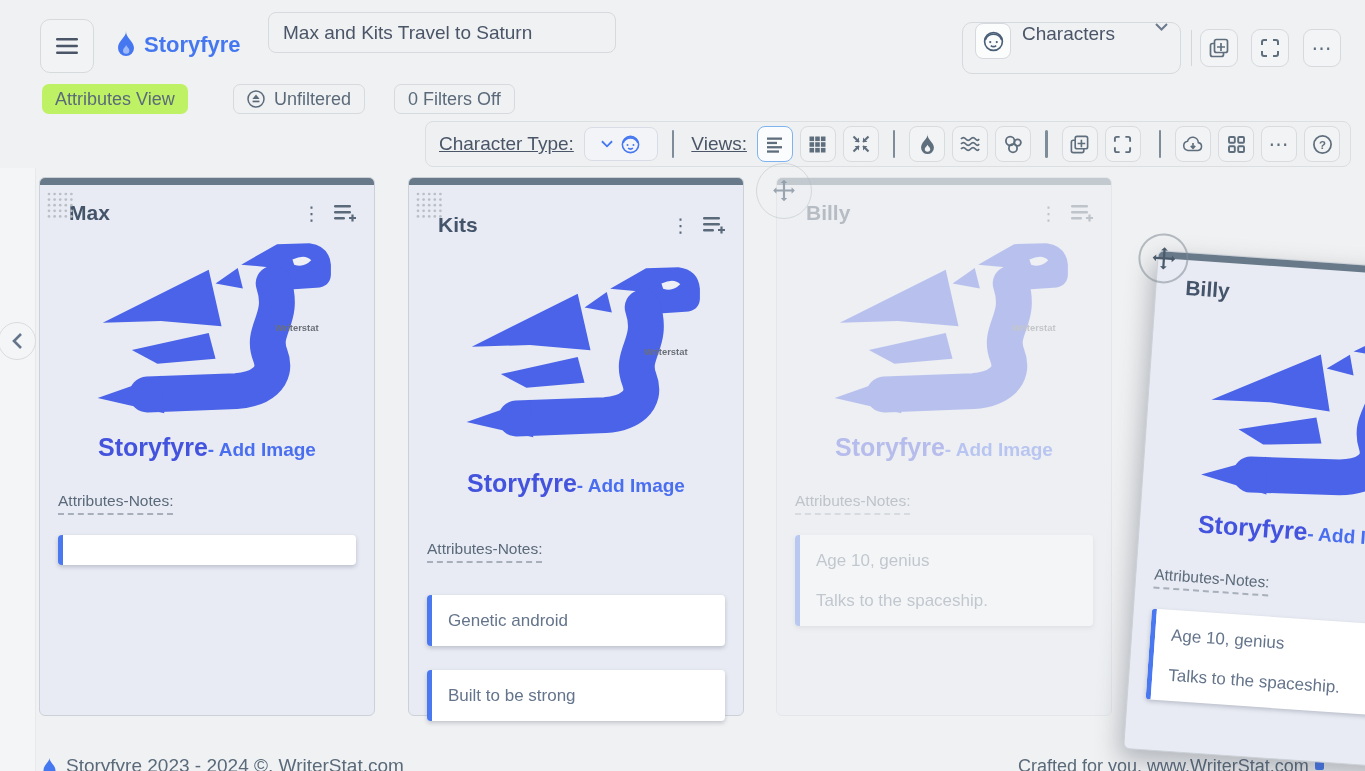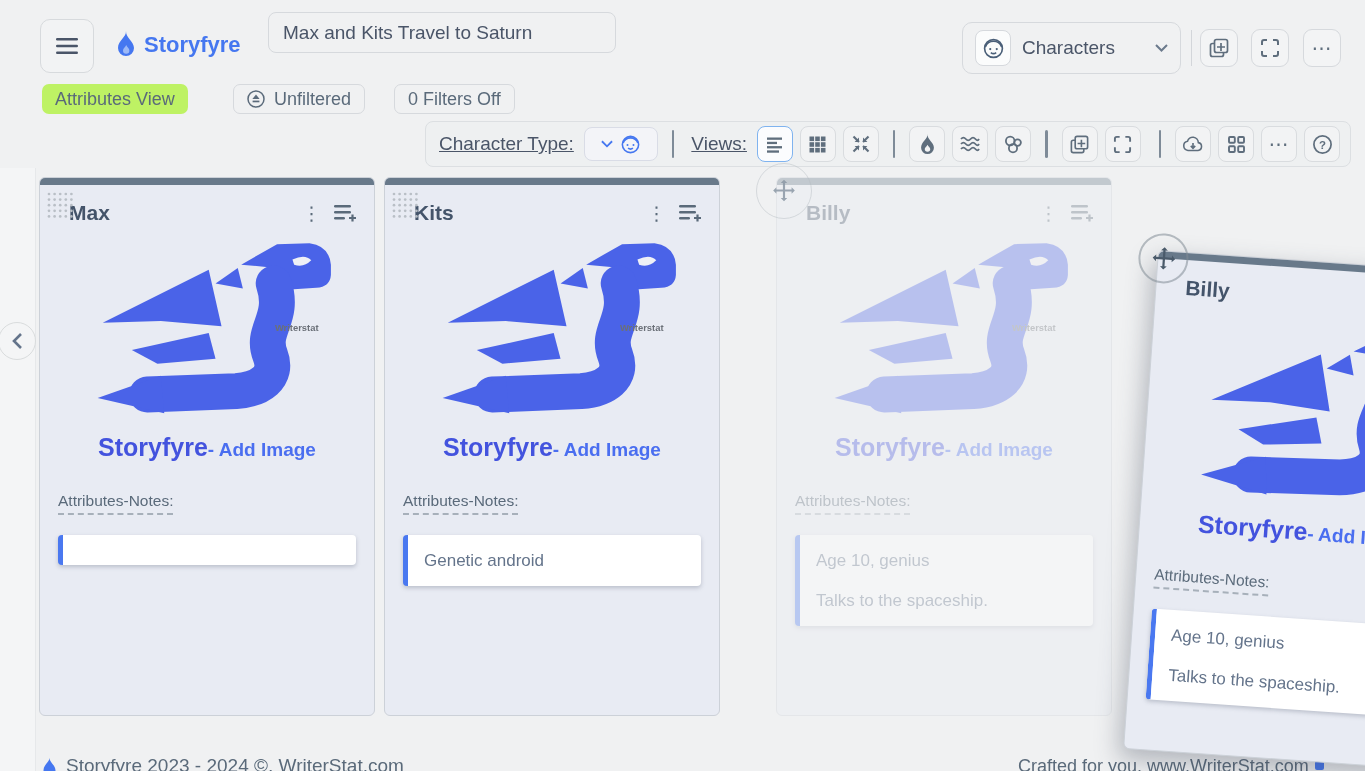--- a/index.html
+++ b/index.html
@@ -14,21 +14,21 @@
   
   .hamburger-btn { position:absolute; left:40px; top:19px; width:54px; height:54px;
     border:1.5px solid #d7dadd; border-radius:10px; background:#f2f3f4;
     display:flex; align-items:center; justify-content:center; cursor:pointer; }
   .brand { position:absolute; left:116px; top:31px; display:flex; align-items:center; gap:8px; }
   .brand-name { font-size:22px; font-weight:600; color:#4577f0; }
   .title-box { position:absolute; left:268px; top:12px; width:348px; height:41px;
     border:1.5px solid #d6d9dd; border-radius:8px; display:flex; align-items:center;
     padding:0 14px; font-size:19px; color:#4a5568; background:transparent; }
   .collection-box { position:absolute; left:962px; top:22px; width:219px; height:52px;
-    border:1.5px solid #d6d9dd; border-radius:10px; display:flex; align-items:center;
+    border:1.5px solid #d6d9dd; border-radius:10px; display:flex; 
     gap:11px; padding:0 12px; cursor:pointer; }
   .face-chip { width:36px; height:36px; border:1.5px solid #d6d9dd; border-radius:8px;
     background:#fbfcfc; display:flex; align-items:center; justify-content:center; }
   .collection-label { font-size:19px; color:#4a5568; flex:1; }
   .hdr-divider { position:absolute; left:1191px; top:30px; width:1px; height:36px; background:#d3d6da; }
   .hdr-btn { position:absolute; top:29px; width:38px; height:38px; border:1.5px solid #d6d9dd;
     border-radius:9px; background:#f3f4f5; display:flex; align-items:center; justify-content:center;
     cursor:pointer; color:#5f6e7d; }
   .glyph-ellipsis { font-size:20px; letter-spacing:1px; color:#5f6e7d; line-height:1; }
 
@@ -339,21 +339,21 @@
     </div>
     <div class="card-caption">
       <span class="cap-brand">Storyfyre</span><span class="cap-add">- Add Image</span>
     </div>
     <span class="notes-label">Attributes-Notes:</span>
     <div class="notes">
     <div class="note">
     </div>
       </div>
     </div>
-    <div class="card" style="left: 384px;">
+    <div class="card" style="left: 408px; gap: 12px;">
     <div class="card-topbar"></div>
     <div class="card-dots"><svg width="30" height="30" viewBox="0 0 30 30" style="cursor:grab">
           <circle cx="4" cy="4" r="1.35" fill="#b9bfc6"></circle>
           <circle cx="9.6" cy="4" r="1.35" fill="#b9bfc6"></circle>
           <circle cx="15.2" cy="4" r="1.35" fill="#b9bfc6"></circle>
           <circle cx="20.799999999999997" cy="4" r="1.35" fill="#b9bfc6"></circle>
           <circle cx="26.4" cy="4" r="1.35" fill="#b9bfc6"></circle>
           <circle cx="4" cy="9.6" r="1.35" fill="#b9bfc6"></circle>
           <circle cx="9.6" cy="9.6" r="1.35" fill="#b9bfc6"></circle>
           <circle cx="15.2" cy="9.6" r="1.35" fill="#b9bfc6"></circle>
@@ -403,20 +403,23 @@
 </svg>
     </div>
     <div class="card-caption">
       <span class="cap-brand">Storyfyre</span><span class="cap-add">- Add Image</span>
     </div>
     <span class="notes-label">Attributes-Notes:</span>
     <div class="notes">
     <div class="note">
       <p>Genetic android</p>
     </div>
+    <div class="note">
+      <p>Built to be strong</p>
+    </div>
       </div>
     </div>
     <div class="card ghost" style="left: 776px;">
     <div class="card-topbar"></div>
 
     <div class="card-head">
       <span class="card-title">Billy</span>
       <span class="glyph-kebab">⋮</span>
 
 <svg width="25" height="22" viewBox="0 0 25 22" style="cursor:pointer">

